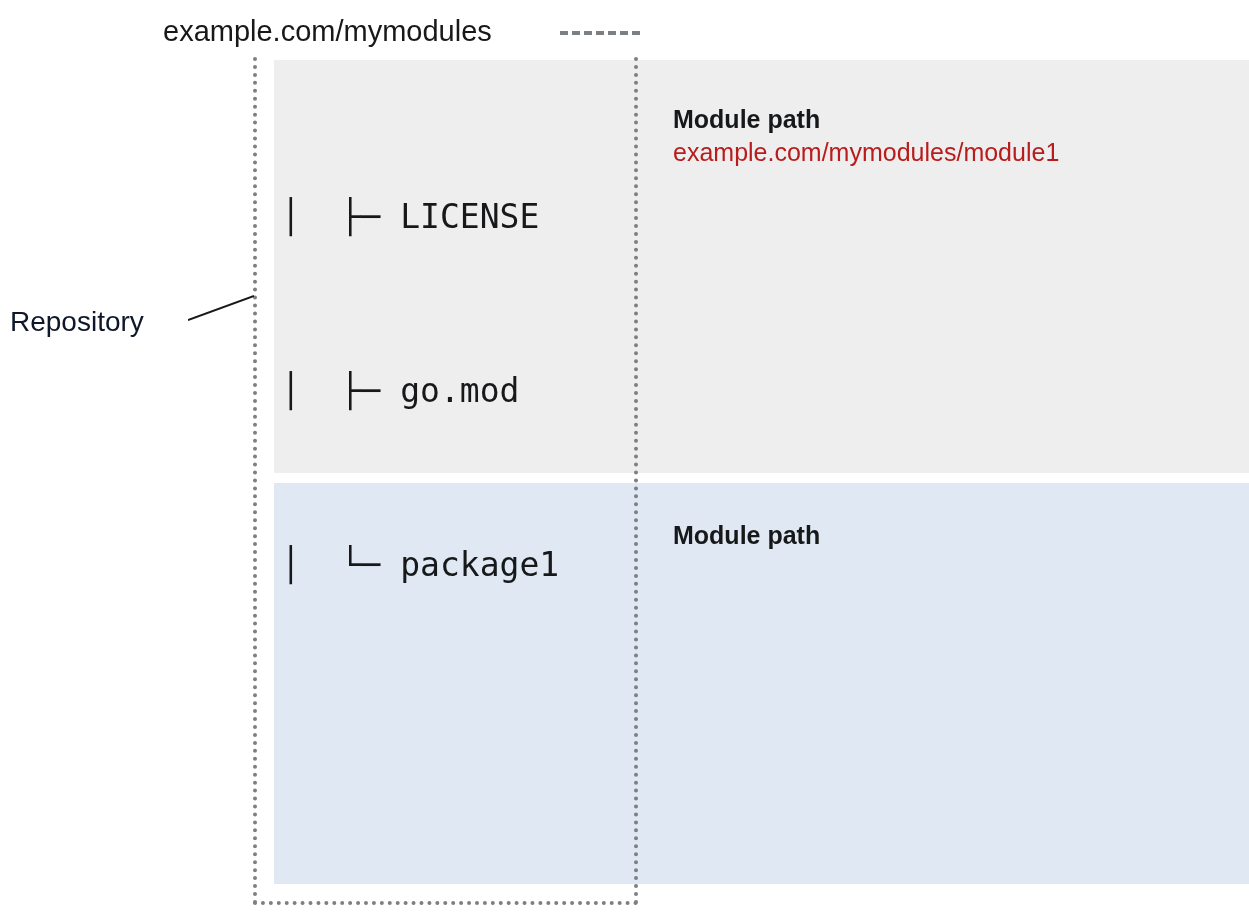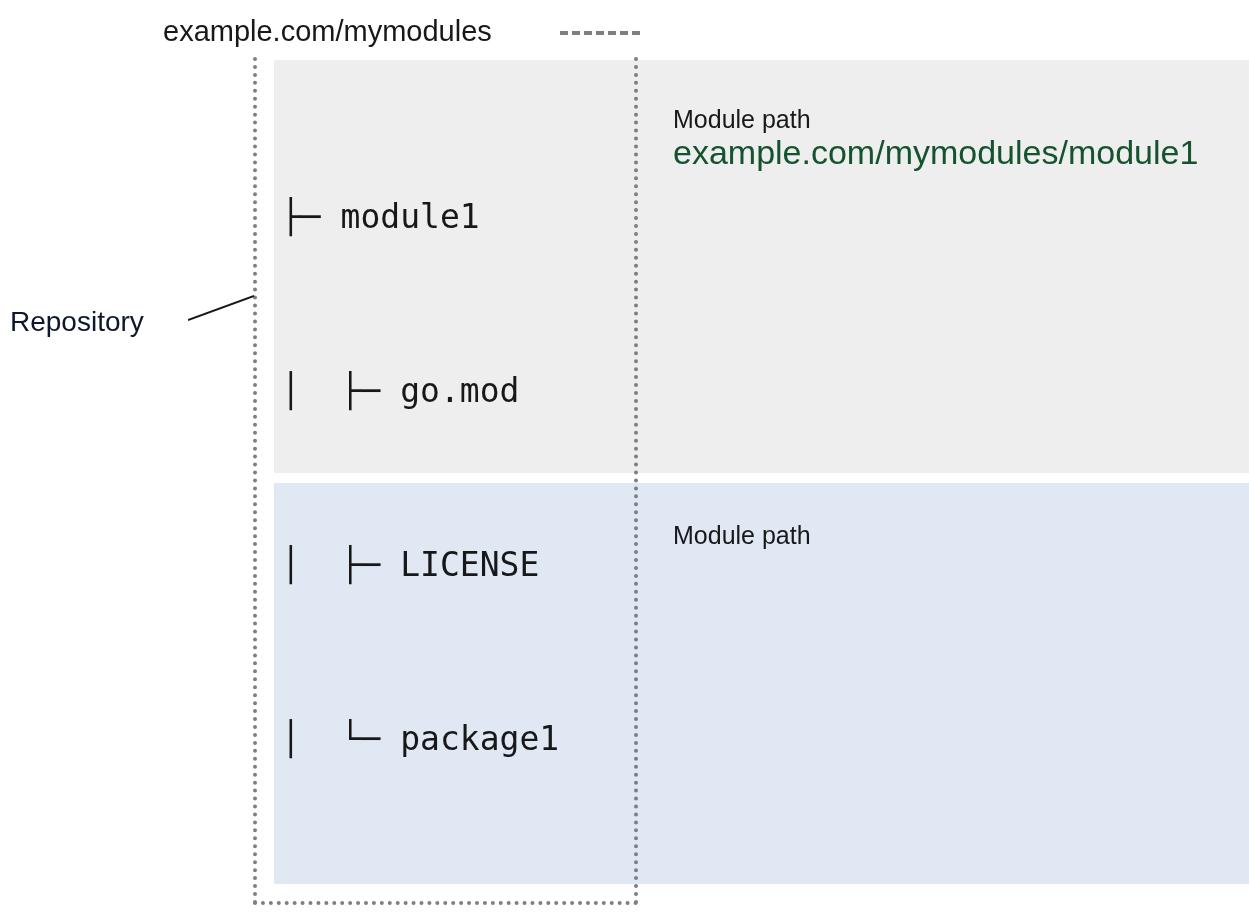--- a/index.html
+++ b/index.html
@@ -107,28 +107,28 @@
   
   .annot {
     position: absolute;
     left: 673px;
     width: 560px;
   }
   .annot.a1 { top: 103px; }
   .annot.a2 { top: 519px; }
   .annot .title {
     font-size: 25px;
-    font-weight: normal;
+    font-weight: bold;
     line-height: 33px;
     color: #17181a;
   }
   .annot .value {
-    font-size: 34px;
+    font-size: 25px;
     line-height: 33px;
-    color: #14532d;
+    color: #b91c1c;
     white-space: nowrap;
   }
 </style>
 </head>
 <body>
 
 <div id="stage">
 
   <div class="band module1"></div>
   <div class="band module2"></div>
@@ -137,23 +137,22 @@
   <div class="repo-leader"></div>
 
   <div class="repo-url">example.com/mymodules</div>
 
   <div class="repo-label">Repository</div>
   <svg class="repo-callout" viewBox="0 0 66 26">
     <line x1="0" y1="25" x2="66" y2="1" stroke="#17181a" stroke-width="2"></line>
   </svg>
 
   <div class="tree">
-    <span class="row">├─ module1</span>
+    <span class="row">│  ├─ LICENSE</span>
     <span class="row">│  ├─ go.mod</span>
-    <span class="row">│  ├─ LICENSE</span>
     <span class="row">│  └─ package1</span>
     
     
     
     
     
     
     
     
     

